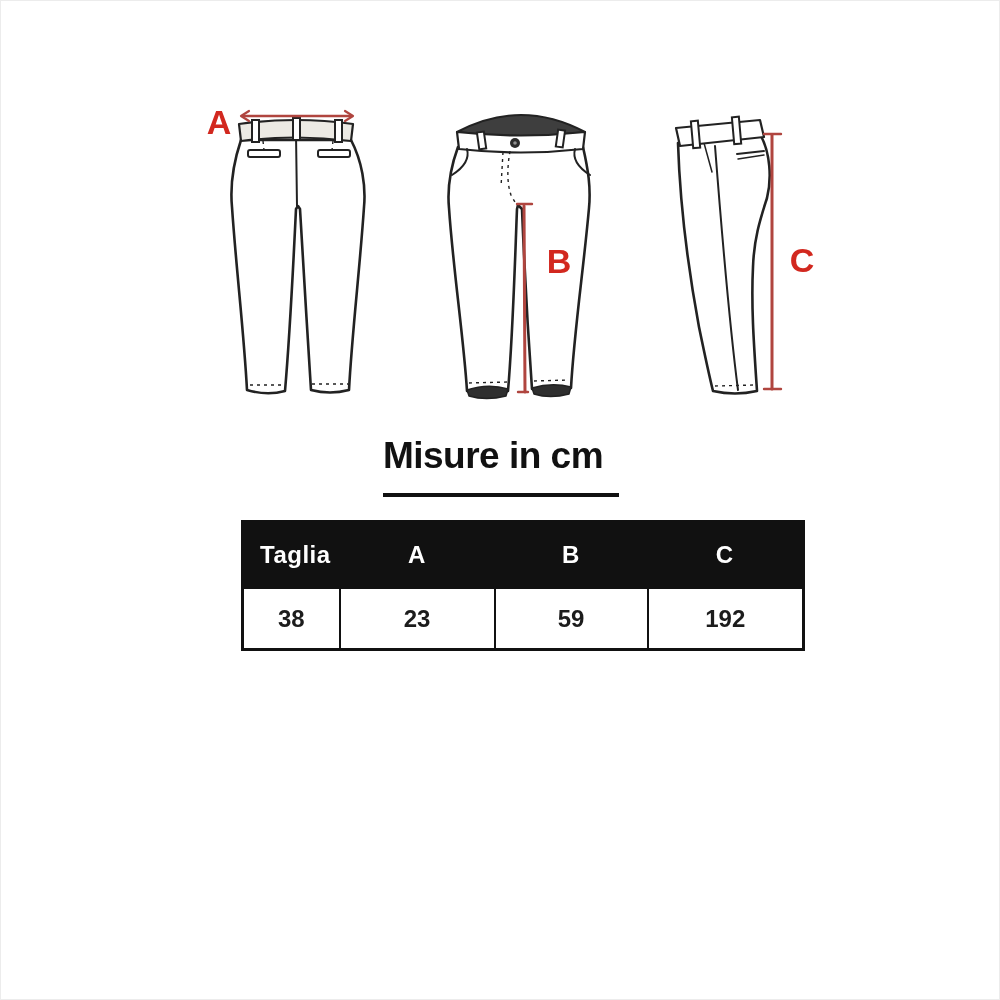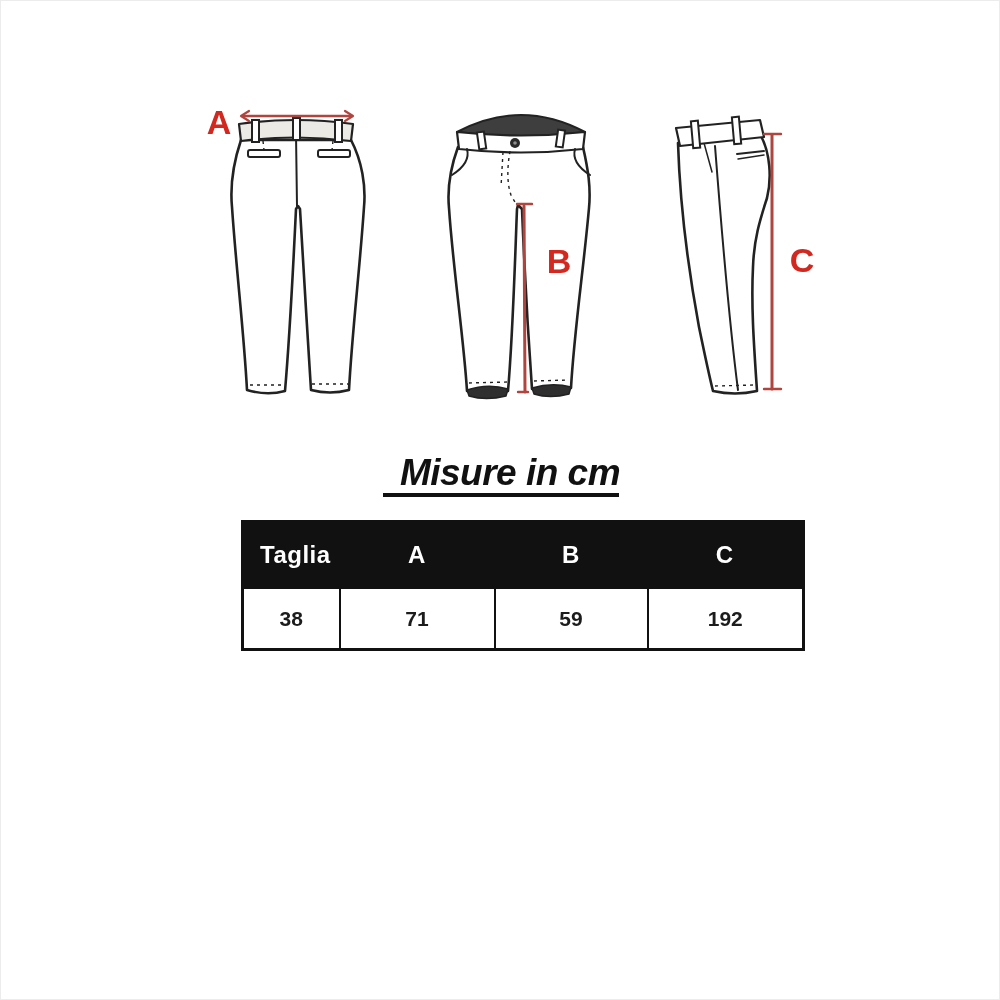--- a/index.html
+++ b/index.html
@@ -21,43 +21,42 @@
   .thin    { stroke-width:1.5; }
   .dashed  { fill:none; stroke:var(--ink); stroke-width:1.4; stroke-dasharray:3 4; }
   .red-line { fill:none; stroke:var(--line-red); stroke-width:3; stroke-linecap:round; }
   .red-arrow { fill:none; stroke:var(--line-red); stroke-width:2.2; stroke-linecap:round; stroke-linejoin:round; }
   .red-label { fill:var(--label-red); font-family:"Liberation Sans","DejaVu Sans",sans-serif;
                font-size:34px; font-weight:700; text-anchor:middle; }
 
   
   .title {
     position:absolute; top:434px; left:492px; transform:translateX(-50%);
-    margin:17px; font-size:37px; font-weight:700; letter-spacing:-0.5px; color:#111;
+    margin:0; font-size:37px; font-weight:700; letter-spacing:-0.5px; color:#111;
     white-space:nowrap;
-    font-style:italic;
   }
   .title-underline {
     position:absolute; top:492px; left:382px; width:236px; height:4px;
     background:var(--table-black);
   }
 
   
   .size-table {
     position:absolute; top:519px; left:240px; width:561px;
     border-collapse:collapse; table-layout:fixed;
     border:3px solid var(--table-black);
   }
   .size-table th {
     background:var(--table-black); color:#fff; height:62px;
     font-size:24px; font-weight:700; text-align:center; letter-spacing:0.5px;
   }
   .size-table th.first { text-align:left; padding-left:16px; }
   .size-table td {
     height:57px; background:#fff; color:#1c1c1c; text-align:center;
-    font-size:21px; font-weight:700; border:2px solid var(--table-black);
+    font-size:24px; font-weight:700; border:2px solid var(--table-black);
   }
 </style>
 </head>
 <body>
 
 <div class="canvas">
 
   <svg class="diagram" width="1000" height="430" viewBox="0 0 1000 430" xmlns="http://www.w3.org/2000/svg">
 
     <g>
@@ -140,20 +139,20 @@
       <tr>
         <th class="first">Taglia</th>
         <th>A</th>
         <th>B</th>
         <th>C</th>
       </tr>
     </thead>
     <tbody>
       <tr>
         <td>38</td>
-        <td>71</td>
+        <td>23</td>
         <td>59</td>
         <td>192</td>
       </tr>
     </tbody>
   </table>
 
 </div>
 
 </body></html>

